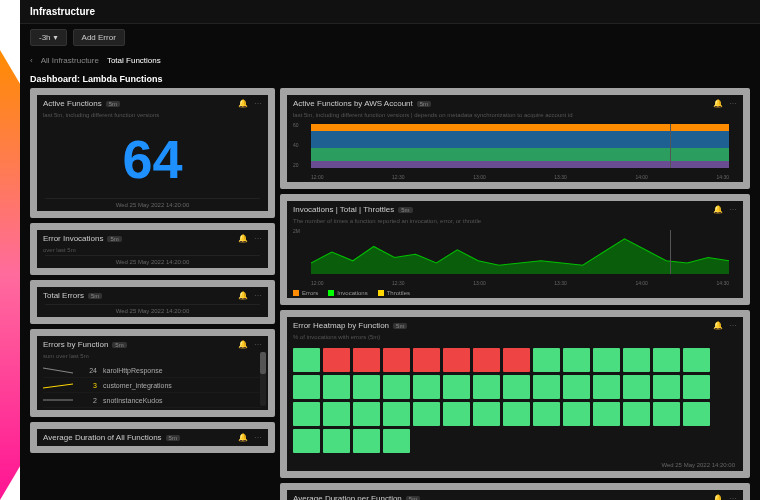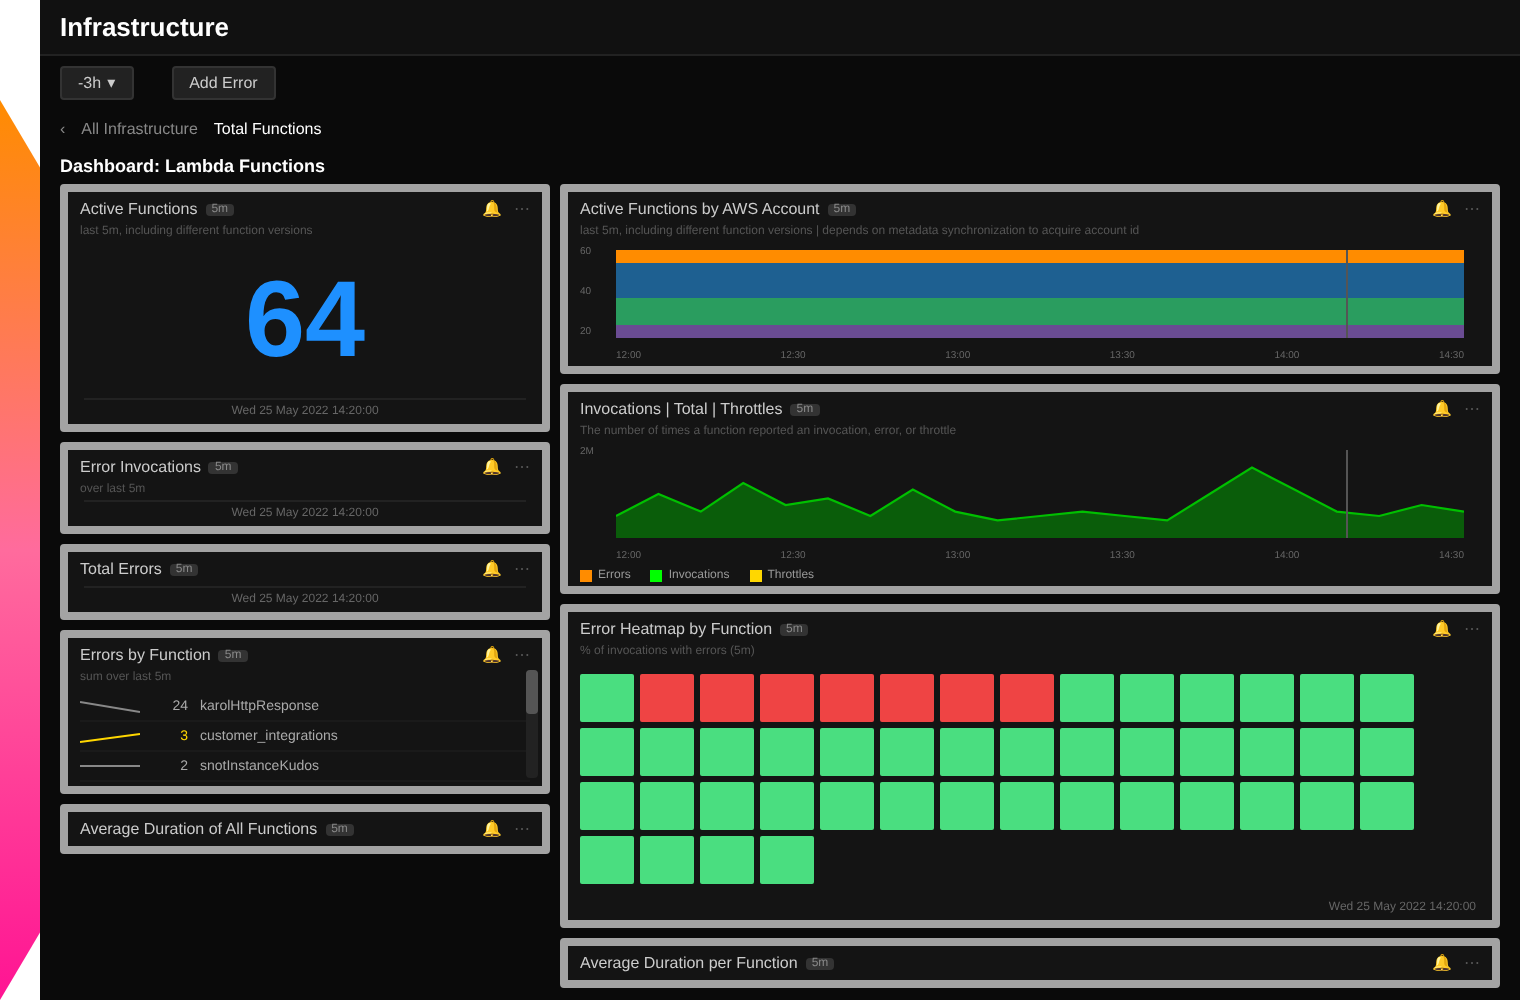--- a/index.html
+++ b/index.html
@@ -1,28 +1,28 @@
 <!DOCTYPE html>
 <html><head>
 <meta charset="utf-8">
 <style>
 *{margin:0;padding:0;box-sizing:border-box;font-family:Arial,sans-serif}
 body{background:#fff;width:760px;height:500px;overflow:hidden;position:relative}
 .gradient-bg{position:absolute;left:0;top:50px;width:40px;height:450px;background:linear-gradient(180deg,#ff8c00 0%,#ff6b9d 50%,#ff1493 100%);clip-path:polygon(0 0,100% 15%,100% 85%,0 100%)}
 .app{position:absolute;left:20px;top:0;width:740px;height:500px;background:#0a0a0a;color:#ccc;font-size:8px;overflow:hidden}
-.header{background:#111;padding:6px 10px;font-size:13px;font-weight:bold;color:#fff;border-bottom:1px solid #222}
-.toolbar{display:flex;gap:19px;padding:5px 10px;background:#0a0a0a;align-items:center}
+.header{background:#111;padding:6px 10px;font-size:10px;font-weight:bold;color:#fff;border-bottom:1px solid #222}
+.toolbar{display:flex;gap:6px;padding:5px 10px;background:#0a0a0a;align-items:center}
 .btn{background:#222;border:1px solid #333;color:#ccc;padding:3px 8px;font-size:8px;border-radius:2px;cursor:pointer;display:flex;align-items:center;gap:3px}
 .breadcrumb{padding:5px 10px;font-size:8px;color:#888;display:flex;gap:8px;align-items:center}
 .breadcrumb span:last-child{color:#fff}
 .dash-title{padding:4px 10px;font-size:9px;color:#fff;font-weight:bold}
 .grid{display:flex;gap:5px;padding:0 10px}
 .col-left{width:245px;display:flex;flex-direction:column;gap:5px}
 .col-right{flex:1;display:flex;flex-direction:column;gap:5px}
-.panel{background:#141414;border:4px solid #a3a3a3;border-radius:2px;position:relative}
+.panel{background:#141414;border:7px solid #a3a3a3;border-radius:2px;position:relative}
 .panel-head{display:flex;align-items:center;gap:4px;padding:4px 6px;font-size:8px;color:#ccc}
 .panel-head .badge{background:#333;font-size:6px;padding:0 3px;border-radius:2px;color:#888}
 .panel-head .icons{margin-left:auto;display:flex;gap:6px;color:#555;font-size:8px}
 .panel-sub{font-size:6px;color:#555;padding:0 6px 2px}
 .big-num{text-align:center;font-size:54px;font-weight:bold;padding:8px 0}
 .num-blue{color:#1e90ff}
 .num-green{color:#00ff00}
 .num-orange{color:#ff8c00}
 .timestamp{text-align:center;font-size:6px;color:#666;padding:3px 0;border-top:1px solid #222;margin:0 8px}
 .chart-area{height:58px;position:relative;margin:2px 6px}

